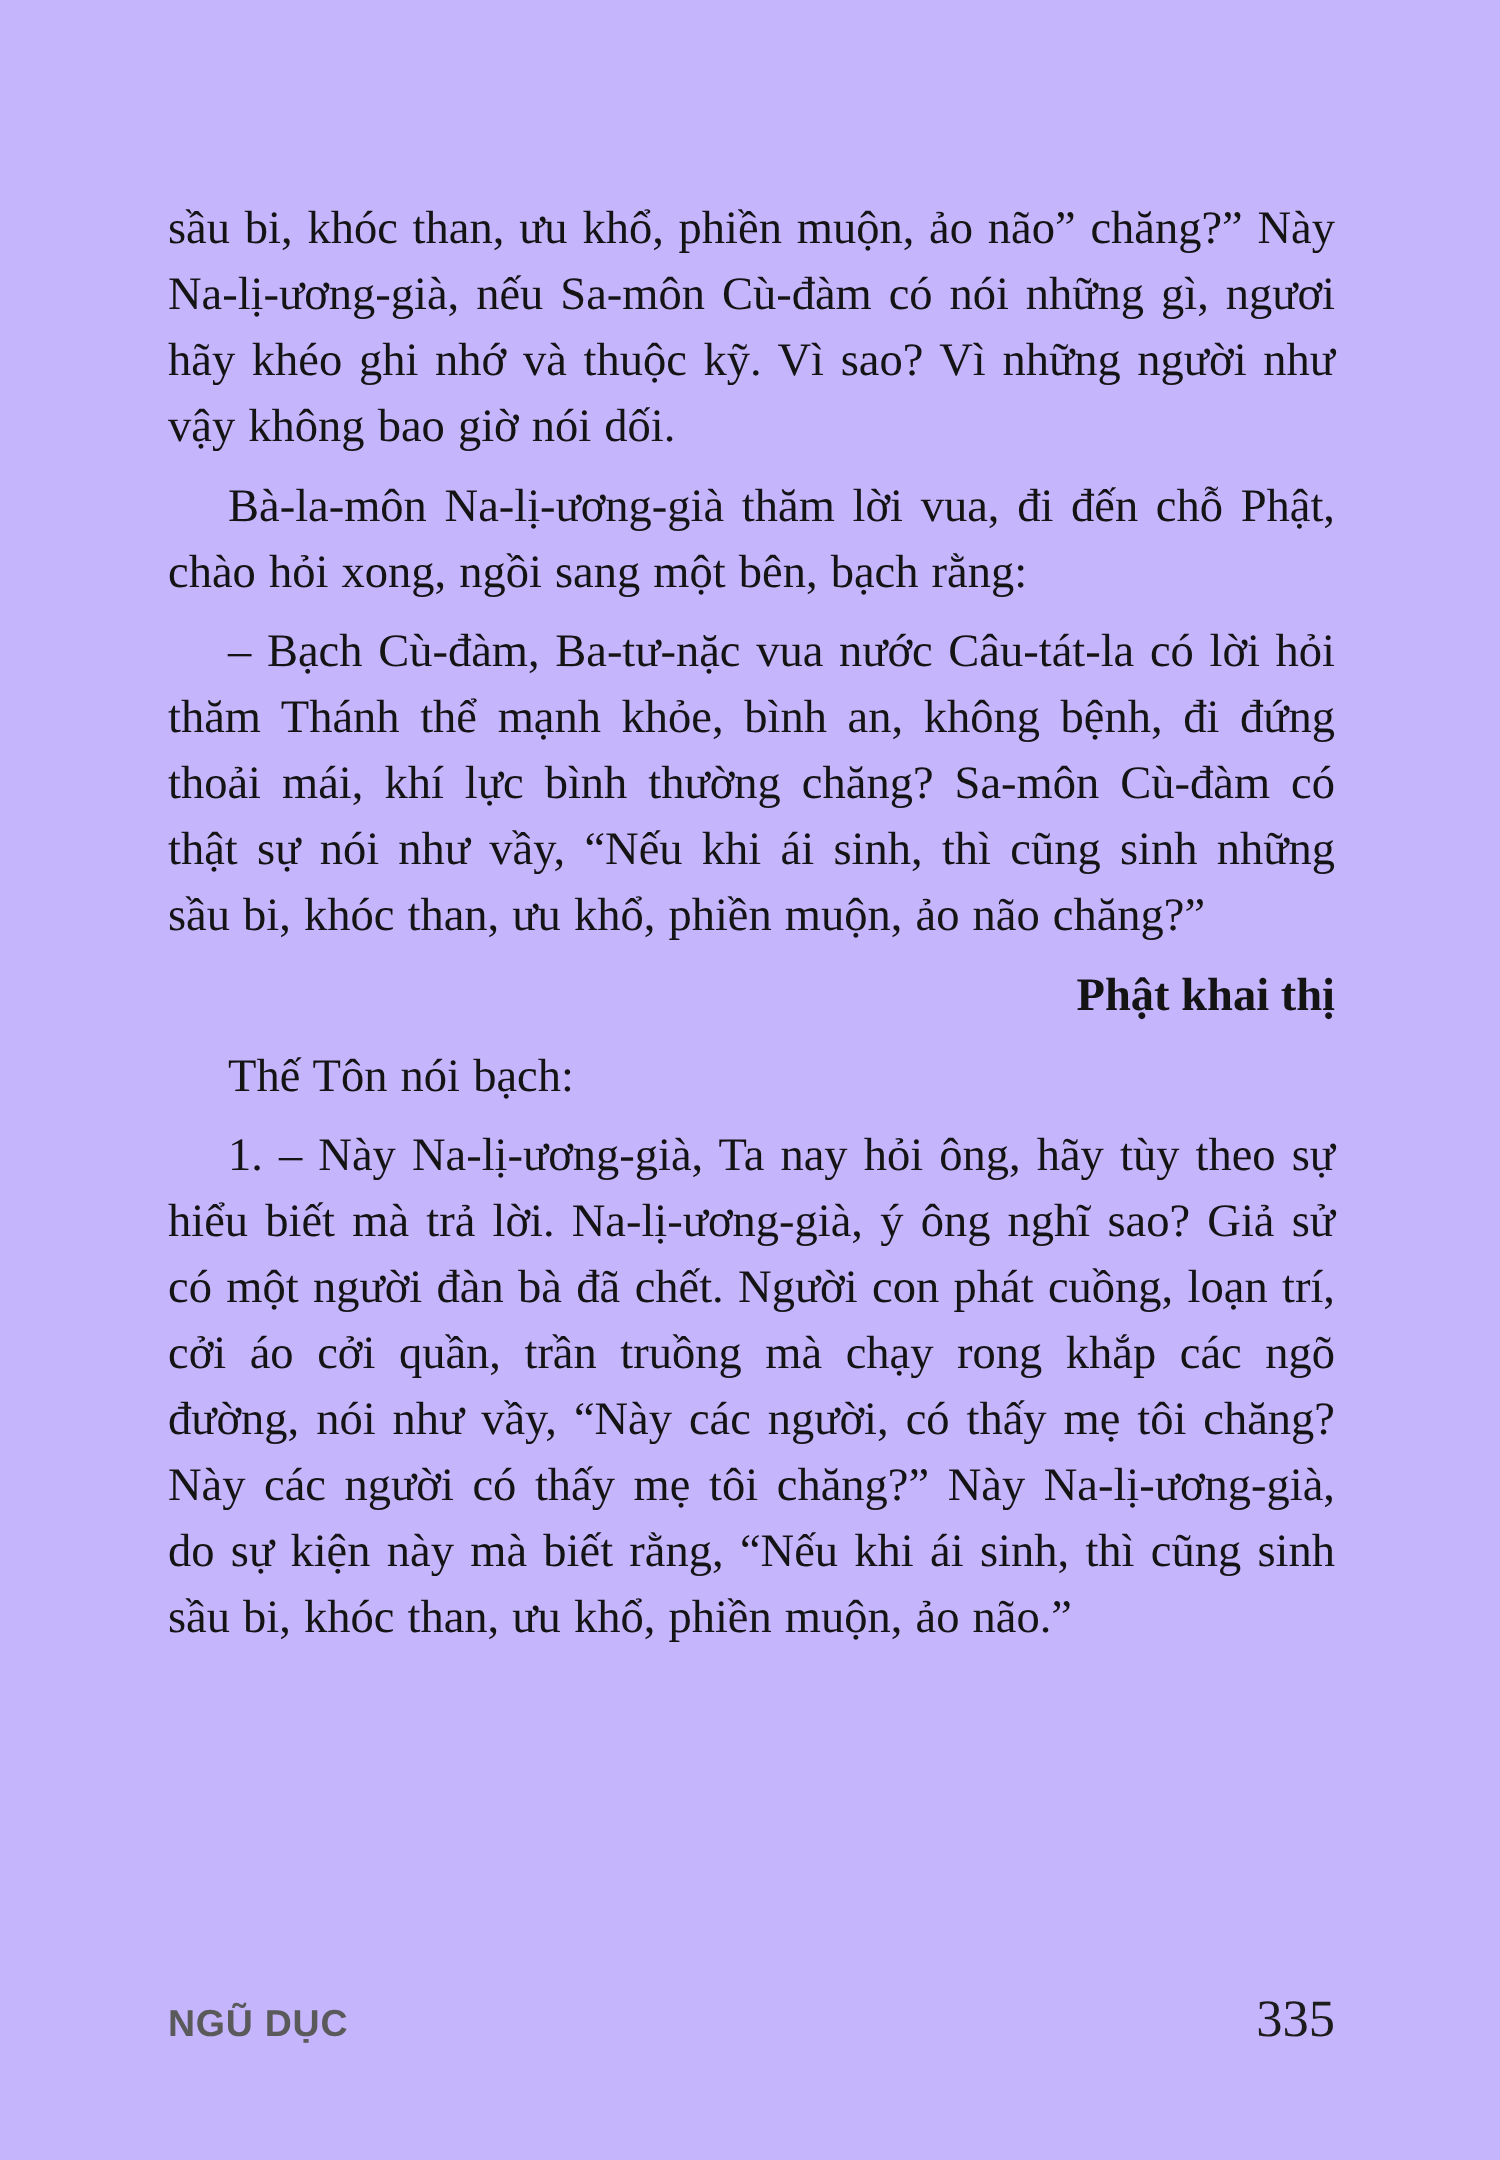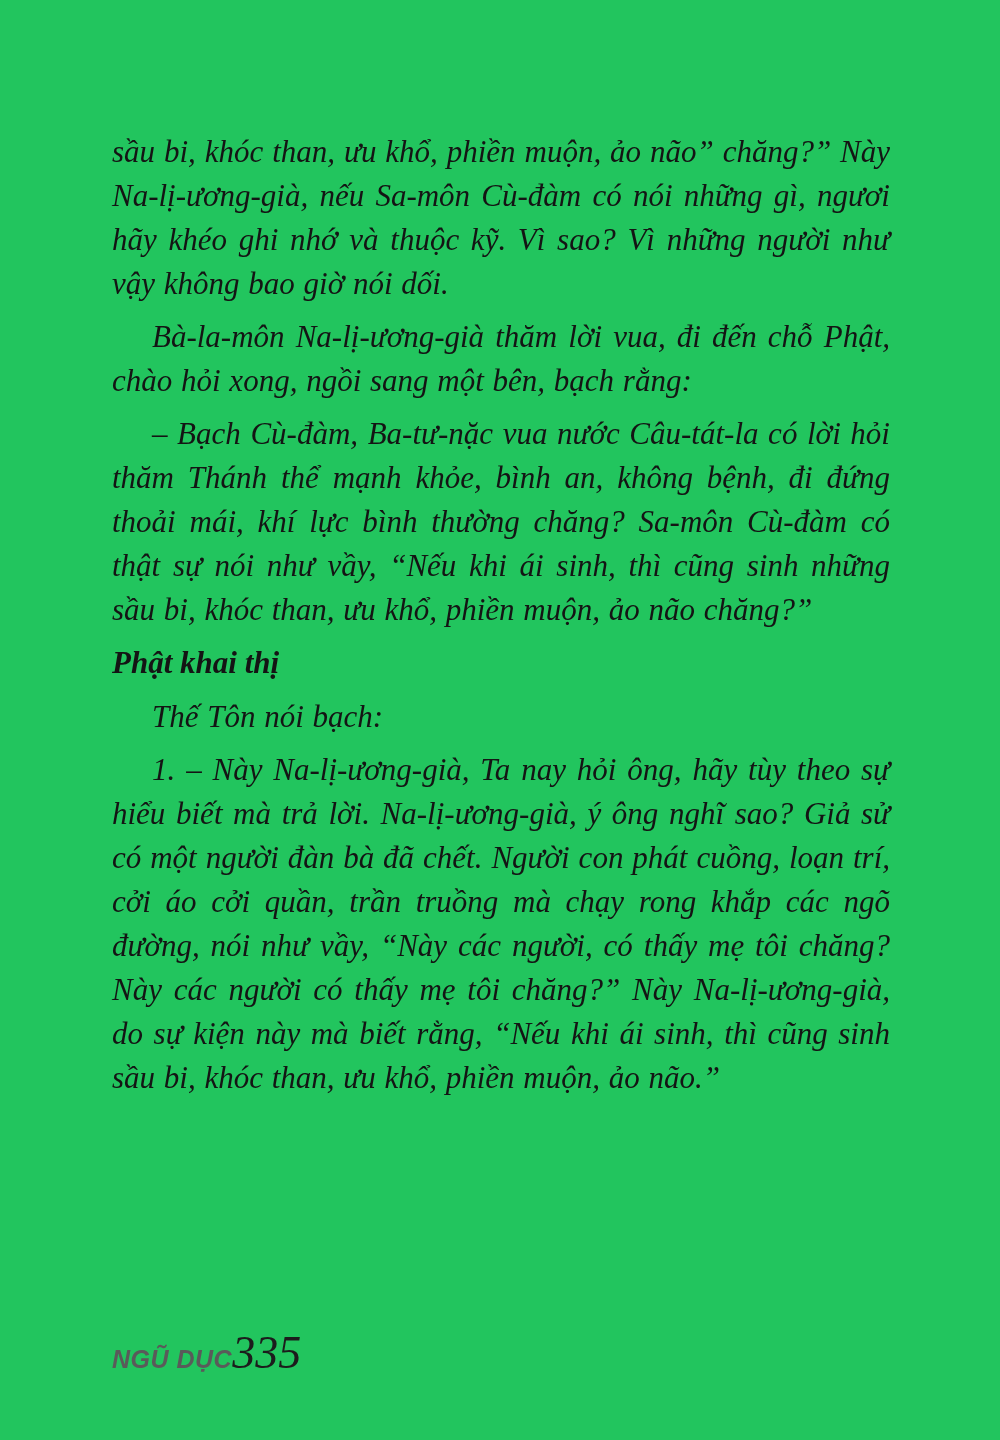--- a/index.html
+++ b/index.html
@@ -10,22 +10,21 @@
     width: 1000px;
     height: 1440px;
     background: #ffffff;
     position: relative;
     overflow: hidden;
     font-family: "Liberation Serif", "DejaVu Serif", serif;
   }
   .page {
     position: absolute;
     inset: 0;
-    background: #22c55e;
-    font-style: italic;
+    background: #c4b5fd;
   }
   .text-column {
     position: absolute;
     left: 112px;
     top: 130px;
     width: 778px;
     color: #141414;
   }
   .para {
     font-size: 31px;
@@ -34,41 +33,42 @@
     margin: 0 0 9px 0;
     word-spacing: 1px;
   }
   .para.indent {
     text-indent: 40px;
   }
   .heading {
     font-size: 31px;
     line-height: 44px;
     font-weight: bold;
-    text-align: left;
+    text-align: right;
     margin: 4px 0 10px 0;
   }
   .footer {
     position: absolute;
     left: 112px;
     top: 1326px;
     width: 778px;
     display: flex;
+    justify-content: space-between;
     align-items: baseline;
   }
   .running-title {
     font-family: "Liberation Sans", "DejaVu Sans", sans-serif;
     font-weight: 700;
     font-size: 25px;
     letter-spacing: 0.5px;
     color: #5a5a5a;
   }
   .page-number {
     font-family: "Liberation Serif", "DejaVu Serif", serif;
-    font-size: 46px;
+    font-size: 35px;
     color: #1c1c1c;
   }
 </style>
 </head>
 <body>
 
 <div class="page">
 
   <div class="text-column">
     <p class="para">sầu bi, khóc than, ưu khổ, phiền muộn, ảo não” chăng?” Này Na-lị-ương-già, nếu Sa-môn Cù-đàm có nói những gì, ngươi hãy khéo ghi nhớ và thuộc kỹ. Vì sao? Vì những người như vậy không bao giờ nói dối.</p>

